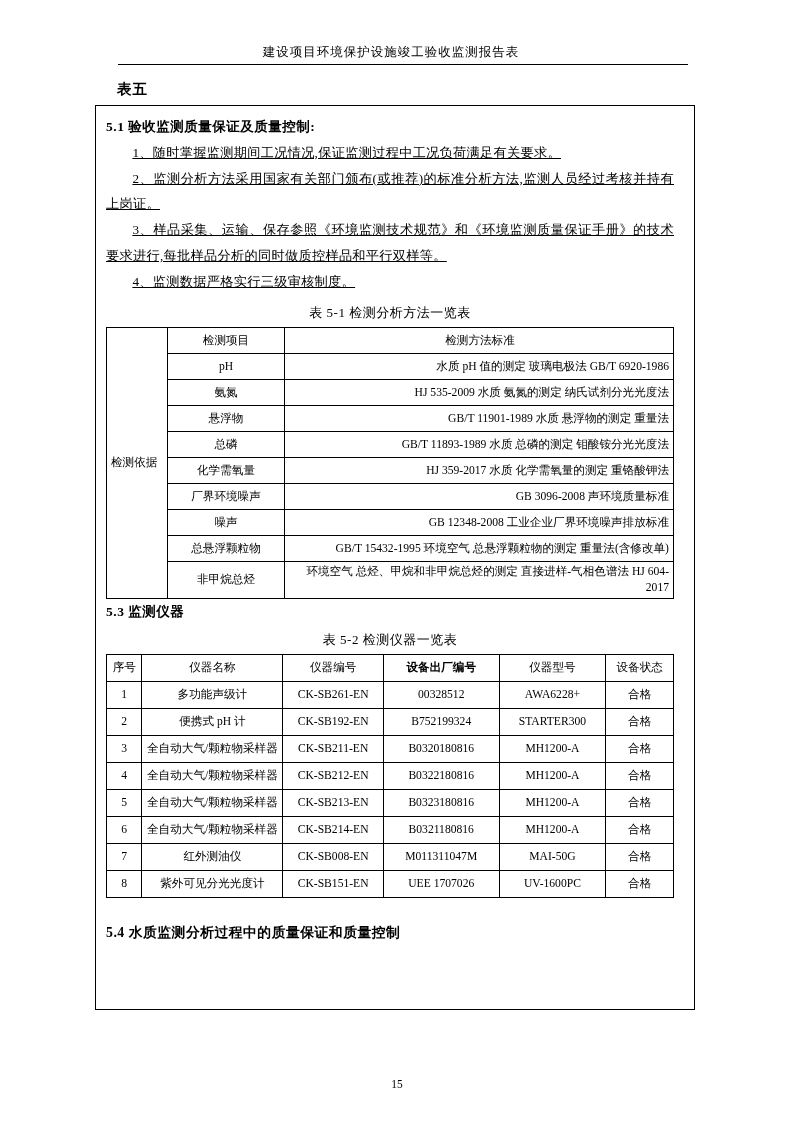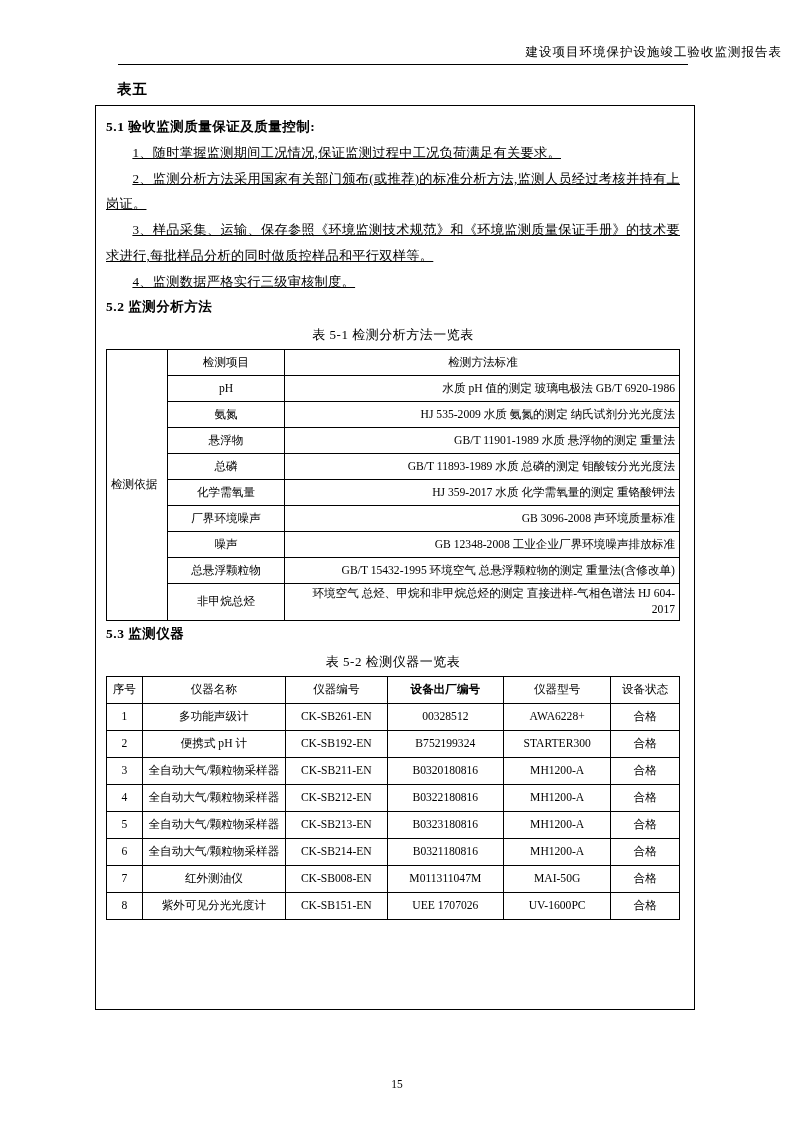--- a/index.html
+++ b/index.html
@@ -18,21 +18,21 @@
     position: relative;
     width: 794px;
     height: 1123px;
     box-sizing: border-box;
   }
   .header-title {
     position: absolute;
     top: 44px;
     left: 0;
     width: 782px;
-    text-align: right;
+    text-align: center;
     font-size: 12.5px;
     letter-spacing: 1px;
     font-family: Liberation Mono, monospace;
   }
   .header-rule {
     position: absolute;
     top: 64px;
     left: 118px;
     width: 570px;
     border-bottom: 1.2px solid #000;
@@ -44,21 +44,21 @@
     width: 600px;
   }
   .sheet-label {
     font-size: 14.5px;
     font-weight: bold;
     margin: 0 0 6px 22px;
     letter-spacing: 1px;
   }
   .outer-box {
     border: 1.2px solid #000;
-    padding: 8px 14px 10px 10px;
+    padding: 8px 20px 10px 10px;
     box-sizing: border-box;
     width: 600px;
     min-height: 905px;
     position: relative;
   }
   .sec-head {
     font-size: 13.5px;
     font-weight: bold;
     margin: 4px 0 4px 0;
     letter-spacing: 0.5px;
@@ -157,21 +157,20 @@
     <div class="sheet-label">表五</div>
 
     <div class="outer-box">
 
       <div class="sec-head">5.1 验收监测质量保证及质量控制:</div>
       <p class="para">1、随时掌握监测期间工况情况,保证监测过程中工况负荷满足有关要求。</p>
       <p class="para">2、监测分析方法采用国家有关部门颁布(或推荐)的标准分析方法,监测人员经过考核并持有上岗证。</p>
       <p class="para">3、样品采集、运输、保存参照《环境监测技术规范》和《环境监测质量保证手册》的技术要求进行,每批样品分析的同时做质控样品和平行双样等。</p>
       <p class="para">4、监测数据严格实行三级审核制度。</p>
 
-      <div class="sec-head">5.2 监测分析方法</div>
       <div class="tbl-caption">表 5-1   检测分析方法一览表</div>
 
       <table id="tbl51">
         <tbody>
           <tr>
             <td class="col-basis" rowspan="10">检测依据</td>
             <td class="col-item hdr-item">检测项目</td>
             <td class="col-std hdr">检测方法标准</td>
           </tr>
           <tr>
@@ -288,19 +287,20 @@
             <td>8</td>
             <td>紫外可见分光光度计</td>
             <td>CK-SB151-EN</td>
             <td>UEE 1707026</td>
             <td>UV-1600PC</td>
             <td>合格</td>
           </tr>
         </tbody>
       </table>
 
+      <div class="sec-5-4">5.4 水质监测分析过程中的质量保证和质量控制</div>
 
     </div>
   </div>
 
   <div class="page-number">15</div>
 
 </div>
 
 </body></html>

